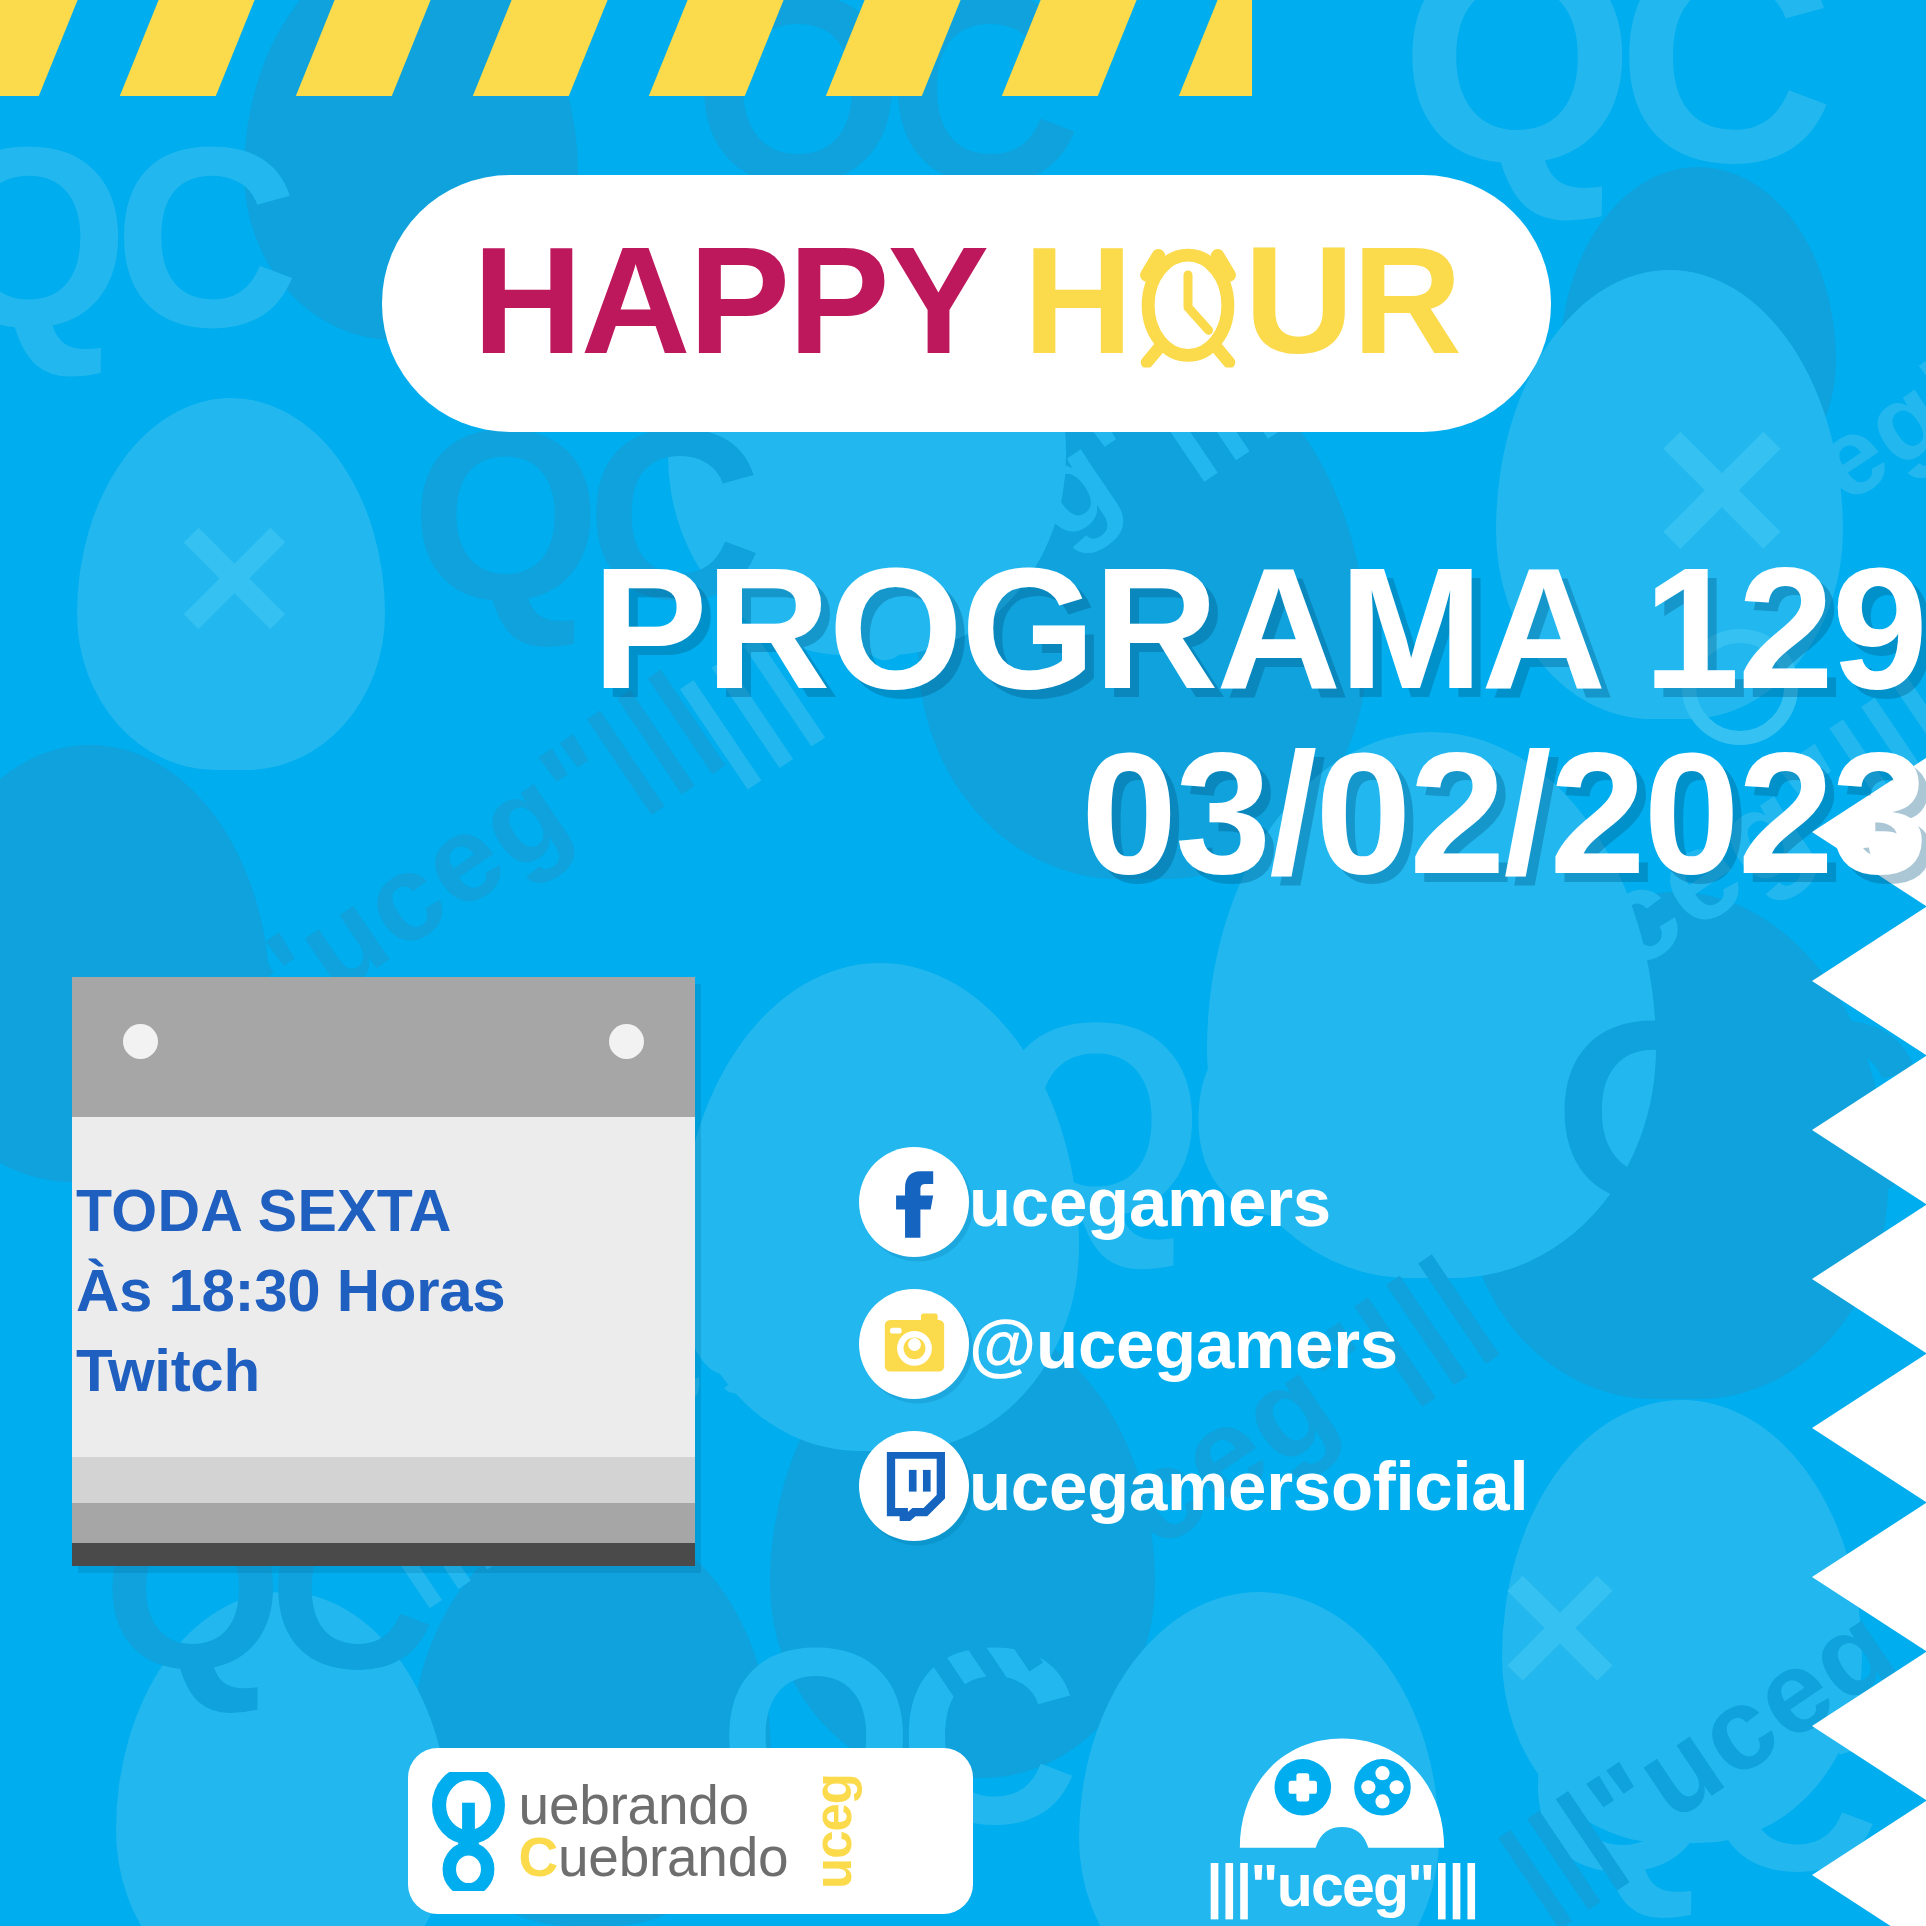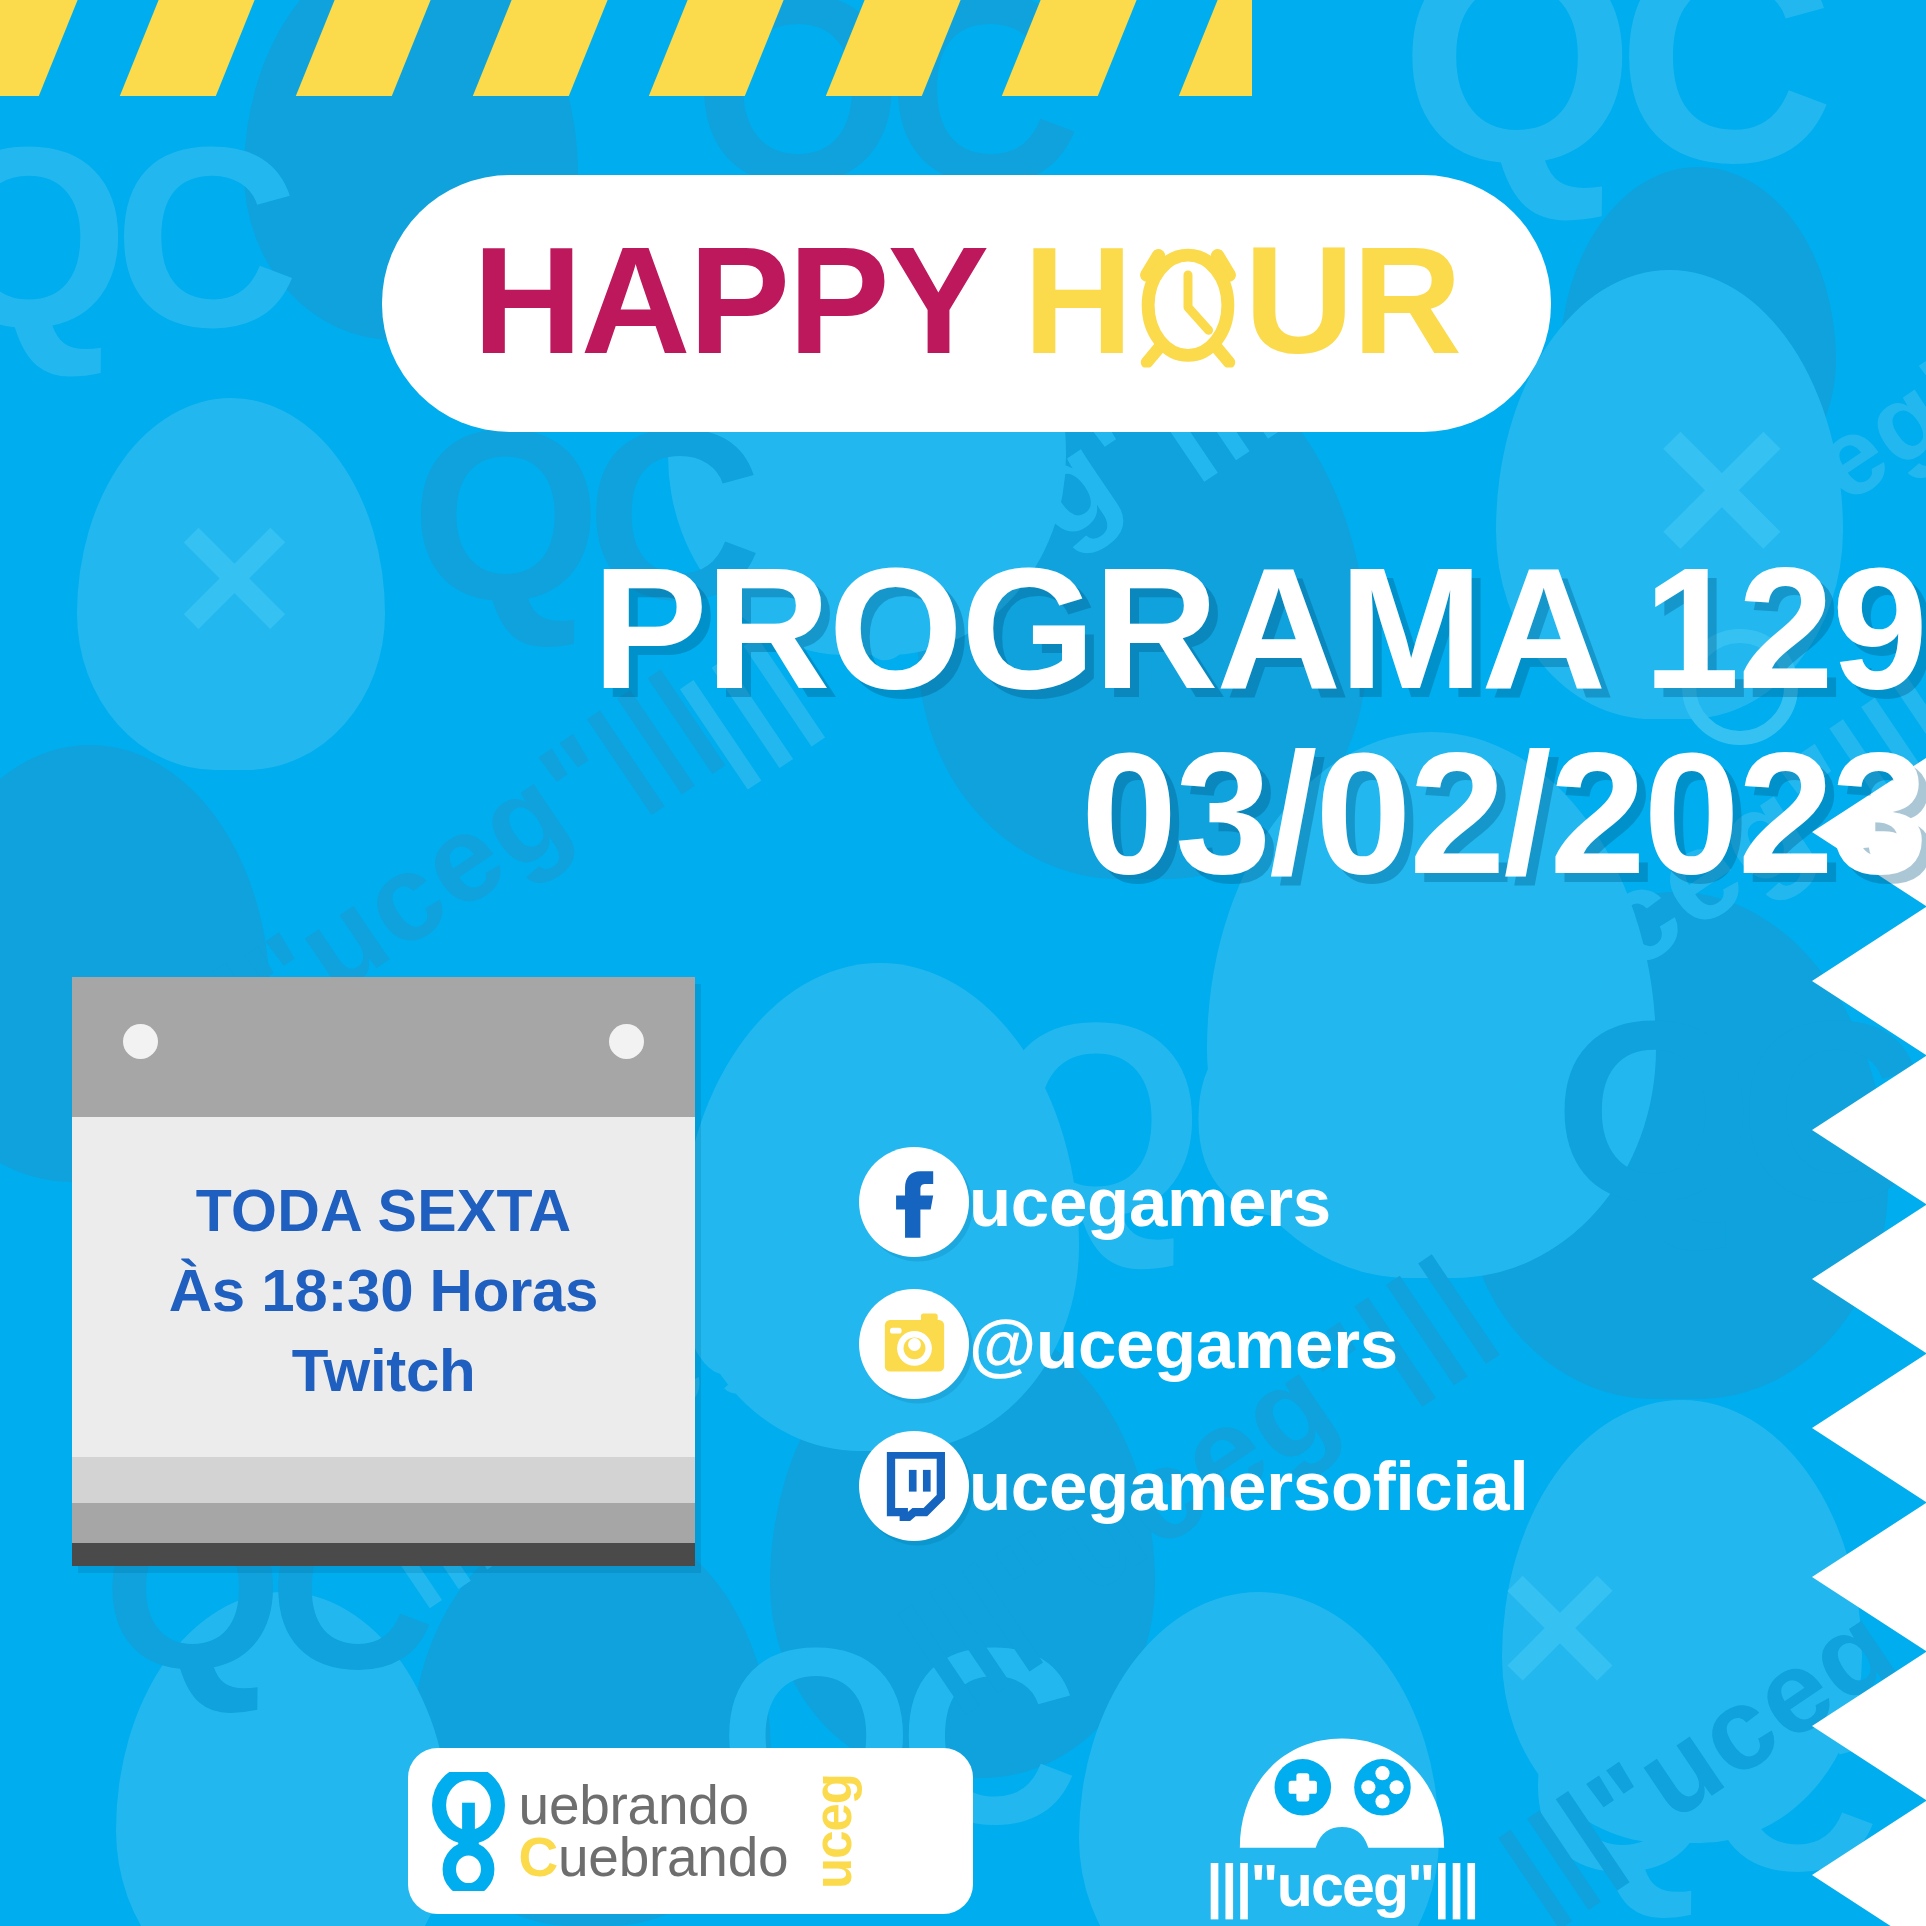--- a/index.html
+++ b/index.html
@@ -163,21 +163,20 @@
   }
   .cal-ring {
     width:35px; height:35px;
     border-radius:50%;
     background:#F2F2F2;
     margin-top:-10.3px;
   }
   .cal-body {
     background:#ECECEC;
     padding:55px 4px 45px;
-    text-align:center;
   }
   .cal-line {
     font-size:60px;
     font-weight:800;
     color:#1F5FBF;
     line-height:1.34;
     letter-spacing:-0.005em;
   }
   .cal-line.first { font-size:59px; letter-spacing:.005em; }
   .cal-band-1 { height:46px; background:#D3D3D3; }

